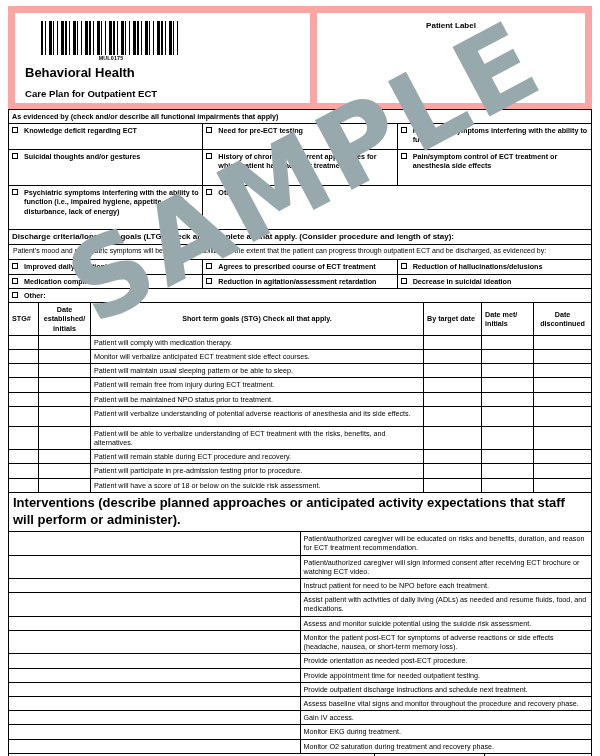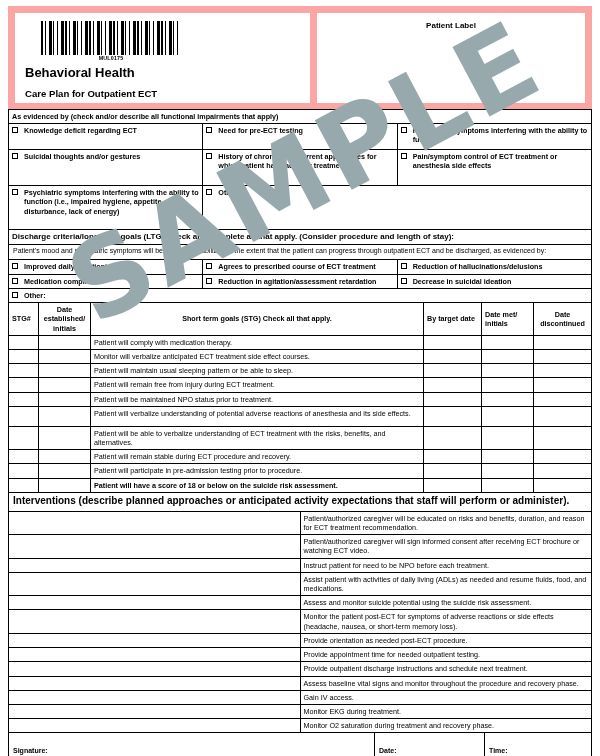--- a/index.html
+++ b/index.html
@@ -320,32 +320,32 @@
       <td></td>
       <td></td>
       <td style="font-weight:normal">Patient will participate in pre-admission testing prior to procedure.</td>
       <td></td>
       <td></td>
       <td></td>
     </tr>
     <tr class="stgrow">
       <td></td>
       <td></td>
-      <td style="font-weight:bold">Patient will have a score of 18 or below on the suicide risk assessment.</td>
+      <td style="font-weight:normal">Patient will have a score of 18 or below on the suicide risk assessment.</td>
       <td></td>
       <td></td>
       <td></td>
     </tr>
   </tbody>
     </table>
 
   <table class="tbl" style="margin-top:-1px">
     <tbody>
         <tr>
-      <td class="bar" colspan="2" style="font-size:10px;padding:2.5px 4px">Interventions  (describe planned approaches or anticipated activity expectations that staff will perform or administer).</td>
+      <td class="bar" colspan="2" style="font-size:13px;padding:2.5px 4px">Interventions  (describe planned approaches or anticipated activity expectations that staff will perform or administer).</td>
     </tr>
     <tr class="introw">
       <td style="width:30px"></td>
       <td style="font-weight:normal">Patient/authorized caregiver will be educated on risks and benefits, duration, and reason for ECT treatment recommendation.</td>
     </tr>
     <tr class="introw">
       <td></td>
       <td style="font-weight:normal">Patient/authorized caregiver will sign informed consent after receiving ECT brochure or watching ECT video.</td>
     </tr>
     <tr class="introw">

